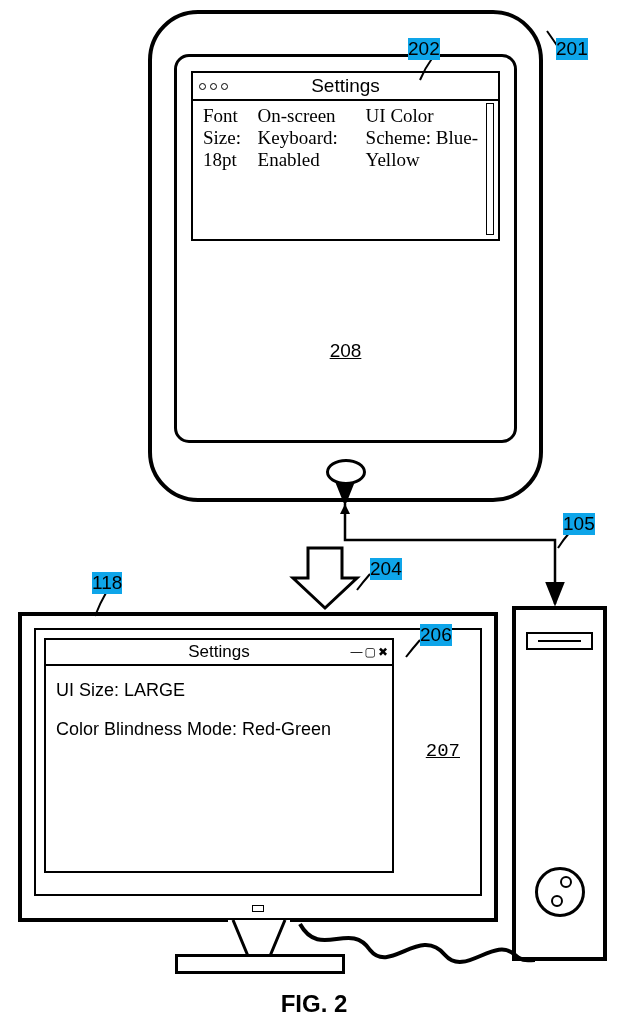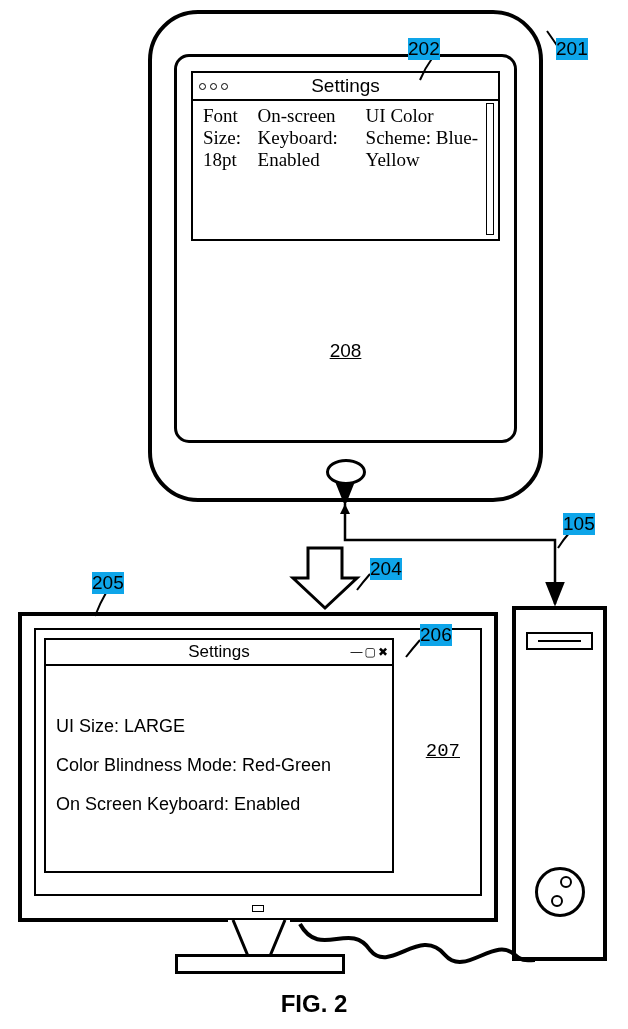--- a/index.html
+++ b/index.html
@@ -191,21 +191,20 @@
     position: absolute;
     left: 10px;
     right: 10px;
     top: 40px;
     bottom: 10px;
     display: flex;
     flex-direction: column;
     gap: 18px;
     font-size: 18px;
     font-family: Arial, sans-serif;
-    margin-top: 36px;
   }
   .ref-207 {
     position: absolute;
     right: 20px;
     top: 110px;
     font-size: 19px;
     text-decoration: underline;
     font-family: Liberation Mono, monospace;
   }
   
@@ -320,21 +319,20 @@
           <div class="win-title" style="font-size:17px;">Settings</div>
           <div class="win-btns-right">
             <span>—</span>
             <span>▢</span>
             <span>✖</span>
           </div>
         </div>
         <div class="desktop-list">
           <div>UI Size: LARGE</div>
           <div>Color Blindness Mode: Red-Green</div>
-          <div>On Screen Keyboard: Enabled</div>
         </div>
       </div>
       <div class="ref-207">207</div>
     </div>
     <div class="monitor-led"></div>
   </div>
 
   <div class="stand-neck">
     <svg width="62" height="36">
       <path d="M5 0 L20 36 L42 36 L57 0" fill="none" stroke="#000" stroke-width="3"></path>
@@ -379,18 +377,18 @@
              C 320 960, 350 920, 370 950
              C 390 975, 420 925, 445 955
              C 465 978, 495 935, 515 955
              C 522 962, 528 960, 535 960" fill="none" stroke="#000" stroke-width="4"></path>
   </svg>
 
   <div class="ref" style="left:556px; top:38px;">201</div>
   <div class="ref" style="left:408px; top:38px;">202</div>
   <div class="ref" style="left:563px; top:513px;">105</div>
   <div class="ref" style="left:370px; top:558px;">204</div>
-  <div class="ref" style="left:92px; top:572px;">205</div>
+  <div class="ref" style="left:92px; top:572px;">118</div>
   <div class="ref" style="left:420px; top:624px;">206</div>
 
   <div class="fig">FIG. 2</div>
 
 </div>
 
 </body></html>

